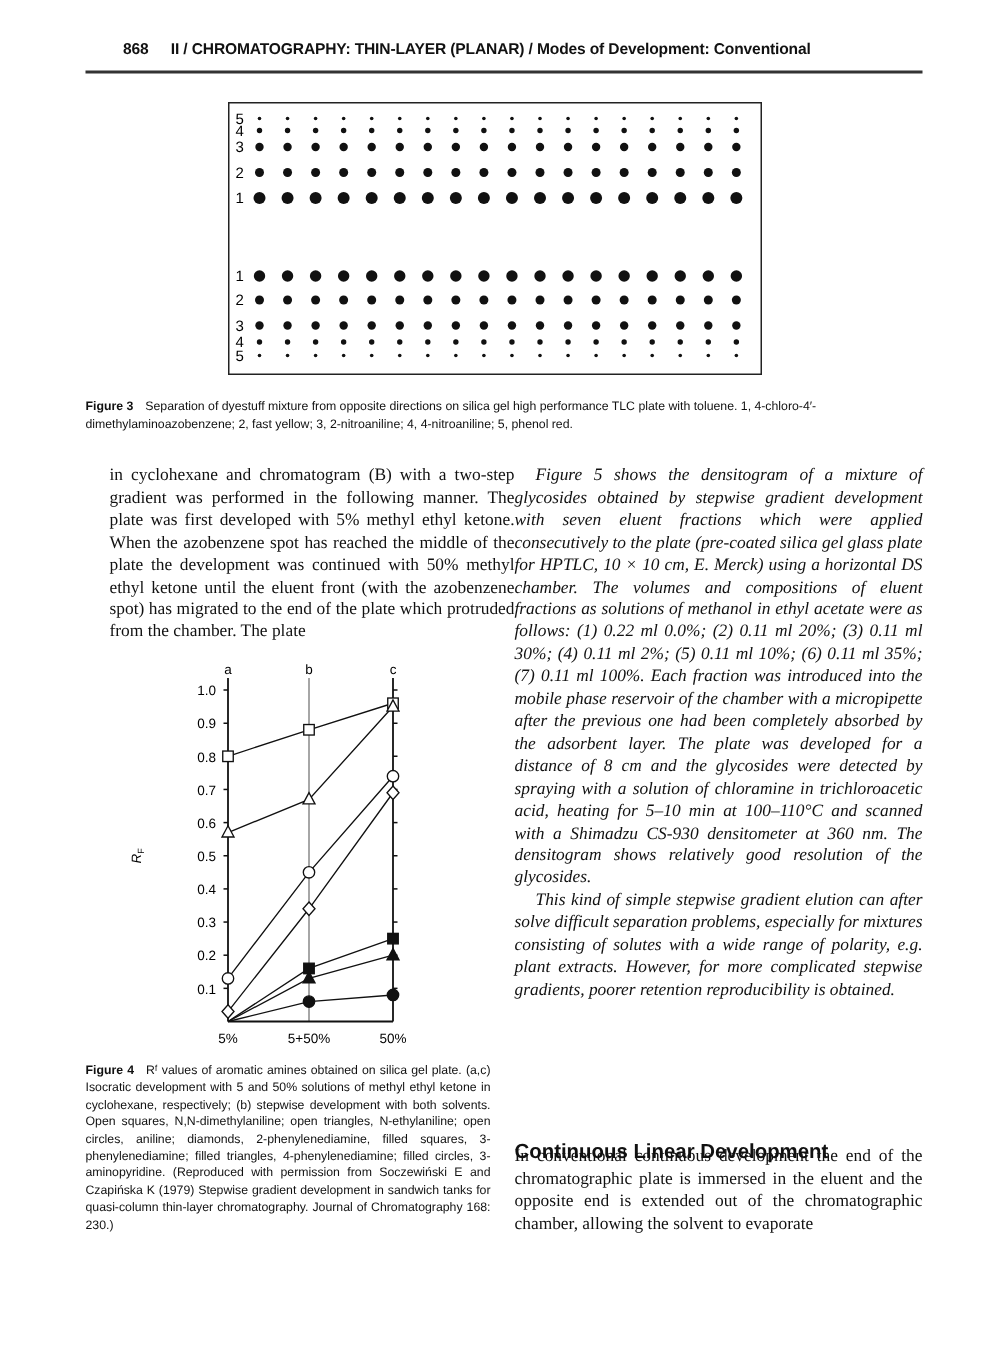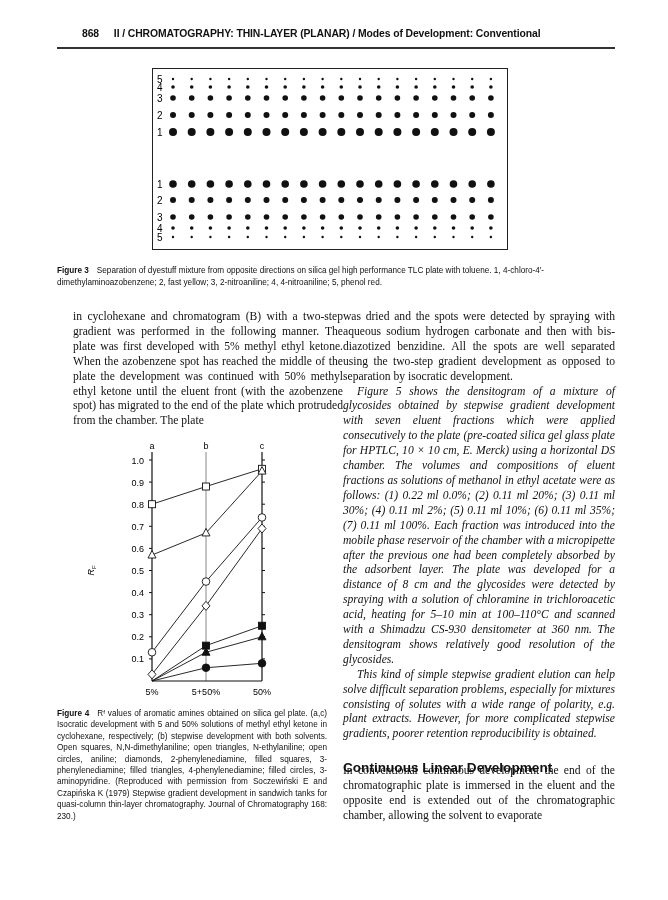--- a/index.html
+++ b/index.html
@@ -303,21 +303,20 @@
       <circle cx="166" cy="227.74" r="3.8" fill="#111" stroke="#111" stroke-width="0.9"></circle>
       <circle cx="222" cy="223.32" r="3.8" fill="#111" stroke="#111" stroke-width="0.9"></circle>
     </svg>
 </div>
 
 <div class="caption4">
   <b>Figure 4</b><span>Rᶠ values of aromatic amines obtained on silica gel plate. (a,c) Isocratic development with 5 and 50% solutions of methyl ethyl ketone in cyclohexane, respectively; (b) stepwise development with both solvents. Open squares, N,N-dimethylaniline; open triangles, N-ethylaniline; open circles, aniline; diamonds, 2-phenylenediamine, filled squares, 3-phenylenediamine; filled triangles, 4-phenylenediamine; filled circles, 3-aminopyridine. (Reproduced with permission from Soczewiński E and Czapińska K (1979) Stepwise gradient development in sandwich tanks for quasi-column thin-layer chromatography. Journal of Chromatography 168: 230.)</span>
 </div>
 
 <div class="col colR">
-  <p>was dried and the spots were detected by spraying with aqueous sodium hydrogen carbonate and then with bis-diazotized benzidine. All the spots are well separated using the two-step gradient development as opposed to separation by isocratic development.</p>
   <p class="ind">Figure 5 shows the densitogram of a mixture of glycosides obtained by stepwise gradient development with seven eluent fractions which were applied consecutively to the plate (pre-coated silica gel glass plate for HPTLC, 10 × 10 cm, E. Merck) using a horizontal DS chamber. The volumes and compositions of eluent fractions as solutions of methanol in ethyl acetate were as follows: (1) 0.22 ml 0.0%; (2) 0.11 ml 20%; (3) 0.11 ml 30%; (4) 0.11 ml 2%; (5) 0.11 ml 10%; (6) 0.11 ml 35%; (7) 0.11 ml 100%. Each fraction was introduced into the mobile phase reservoir of the chamber with a micropipette after the previous one had been completely absorbed by the adsorbent layer. The plate was developed for a distance of 8 cm and the glycosides were detected by spraying with a solution of chloramine in trichloroacetic acid, heating for 5–10 min at 100–110°C and scanned with a Shimadzu CS-930 densitometer at 360 nm. The densitogram shows relatively good resolution of the glycosides.</p>
-  <p class="ind">This kind of simple stepwise gradient elution can help solve difficult separation problems, especially for mixtures consisting of solutes with a wide range of polarity, e.g. plant extracts. However, for more complicated stepwise gradients, poorer retention reproducibility is obtained.</p>
+  <p class="ind">This kind of simple stepwise gradient elution can after solve difficult separation problems, especially for mixtures consisting of solutes with a wide range of polarity, e.g. plant extracts. However, for more complicated stepwise gradients, poorer retention reproducibility is obtained.</p>
 </div>
 
 <div class="section-head">Continuous Linear Development</div>
 <div class="col colR2">
   <p>In conventional continuous development the end of the chromatographic plate is immersed in the eluent and the opposite end is extended out of the chromatographic chamber, allowing the solvent to evaporate</p>
 </div>
 
 </body></html>

